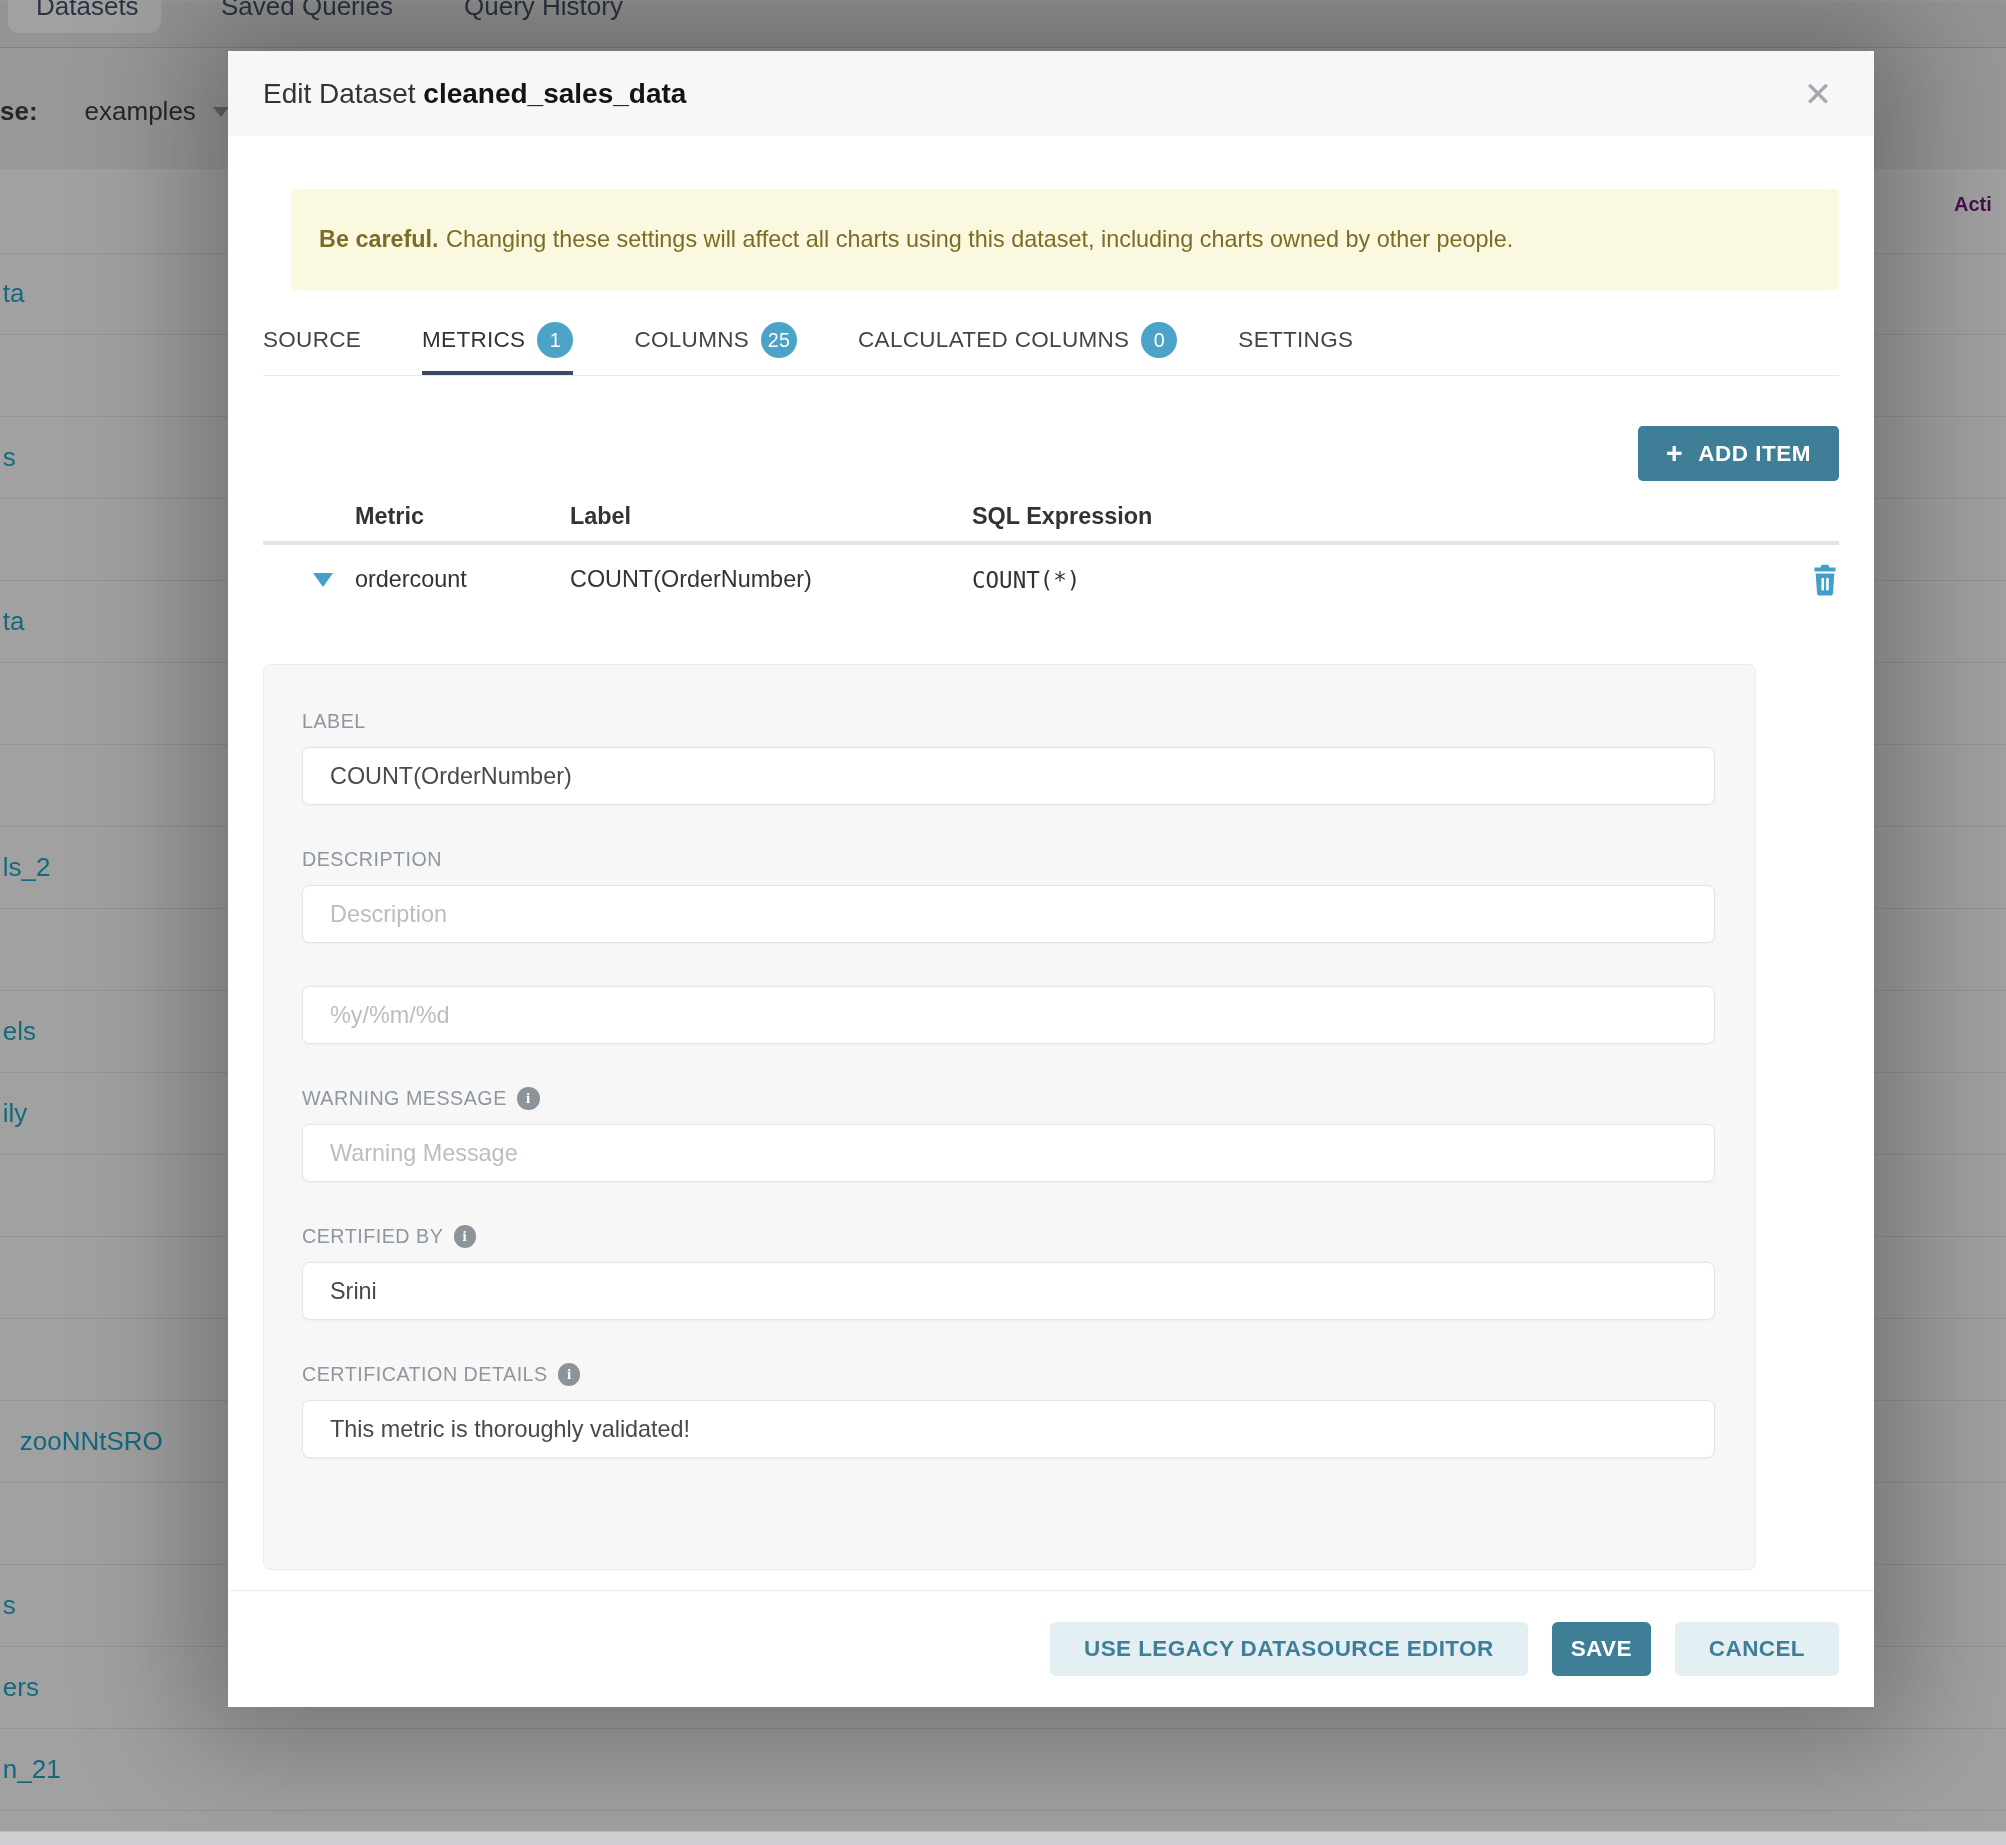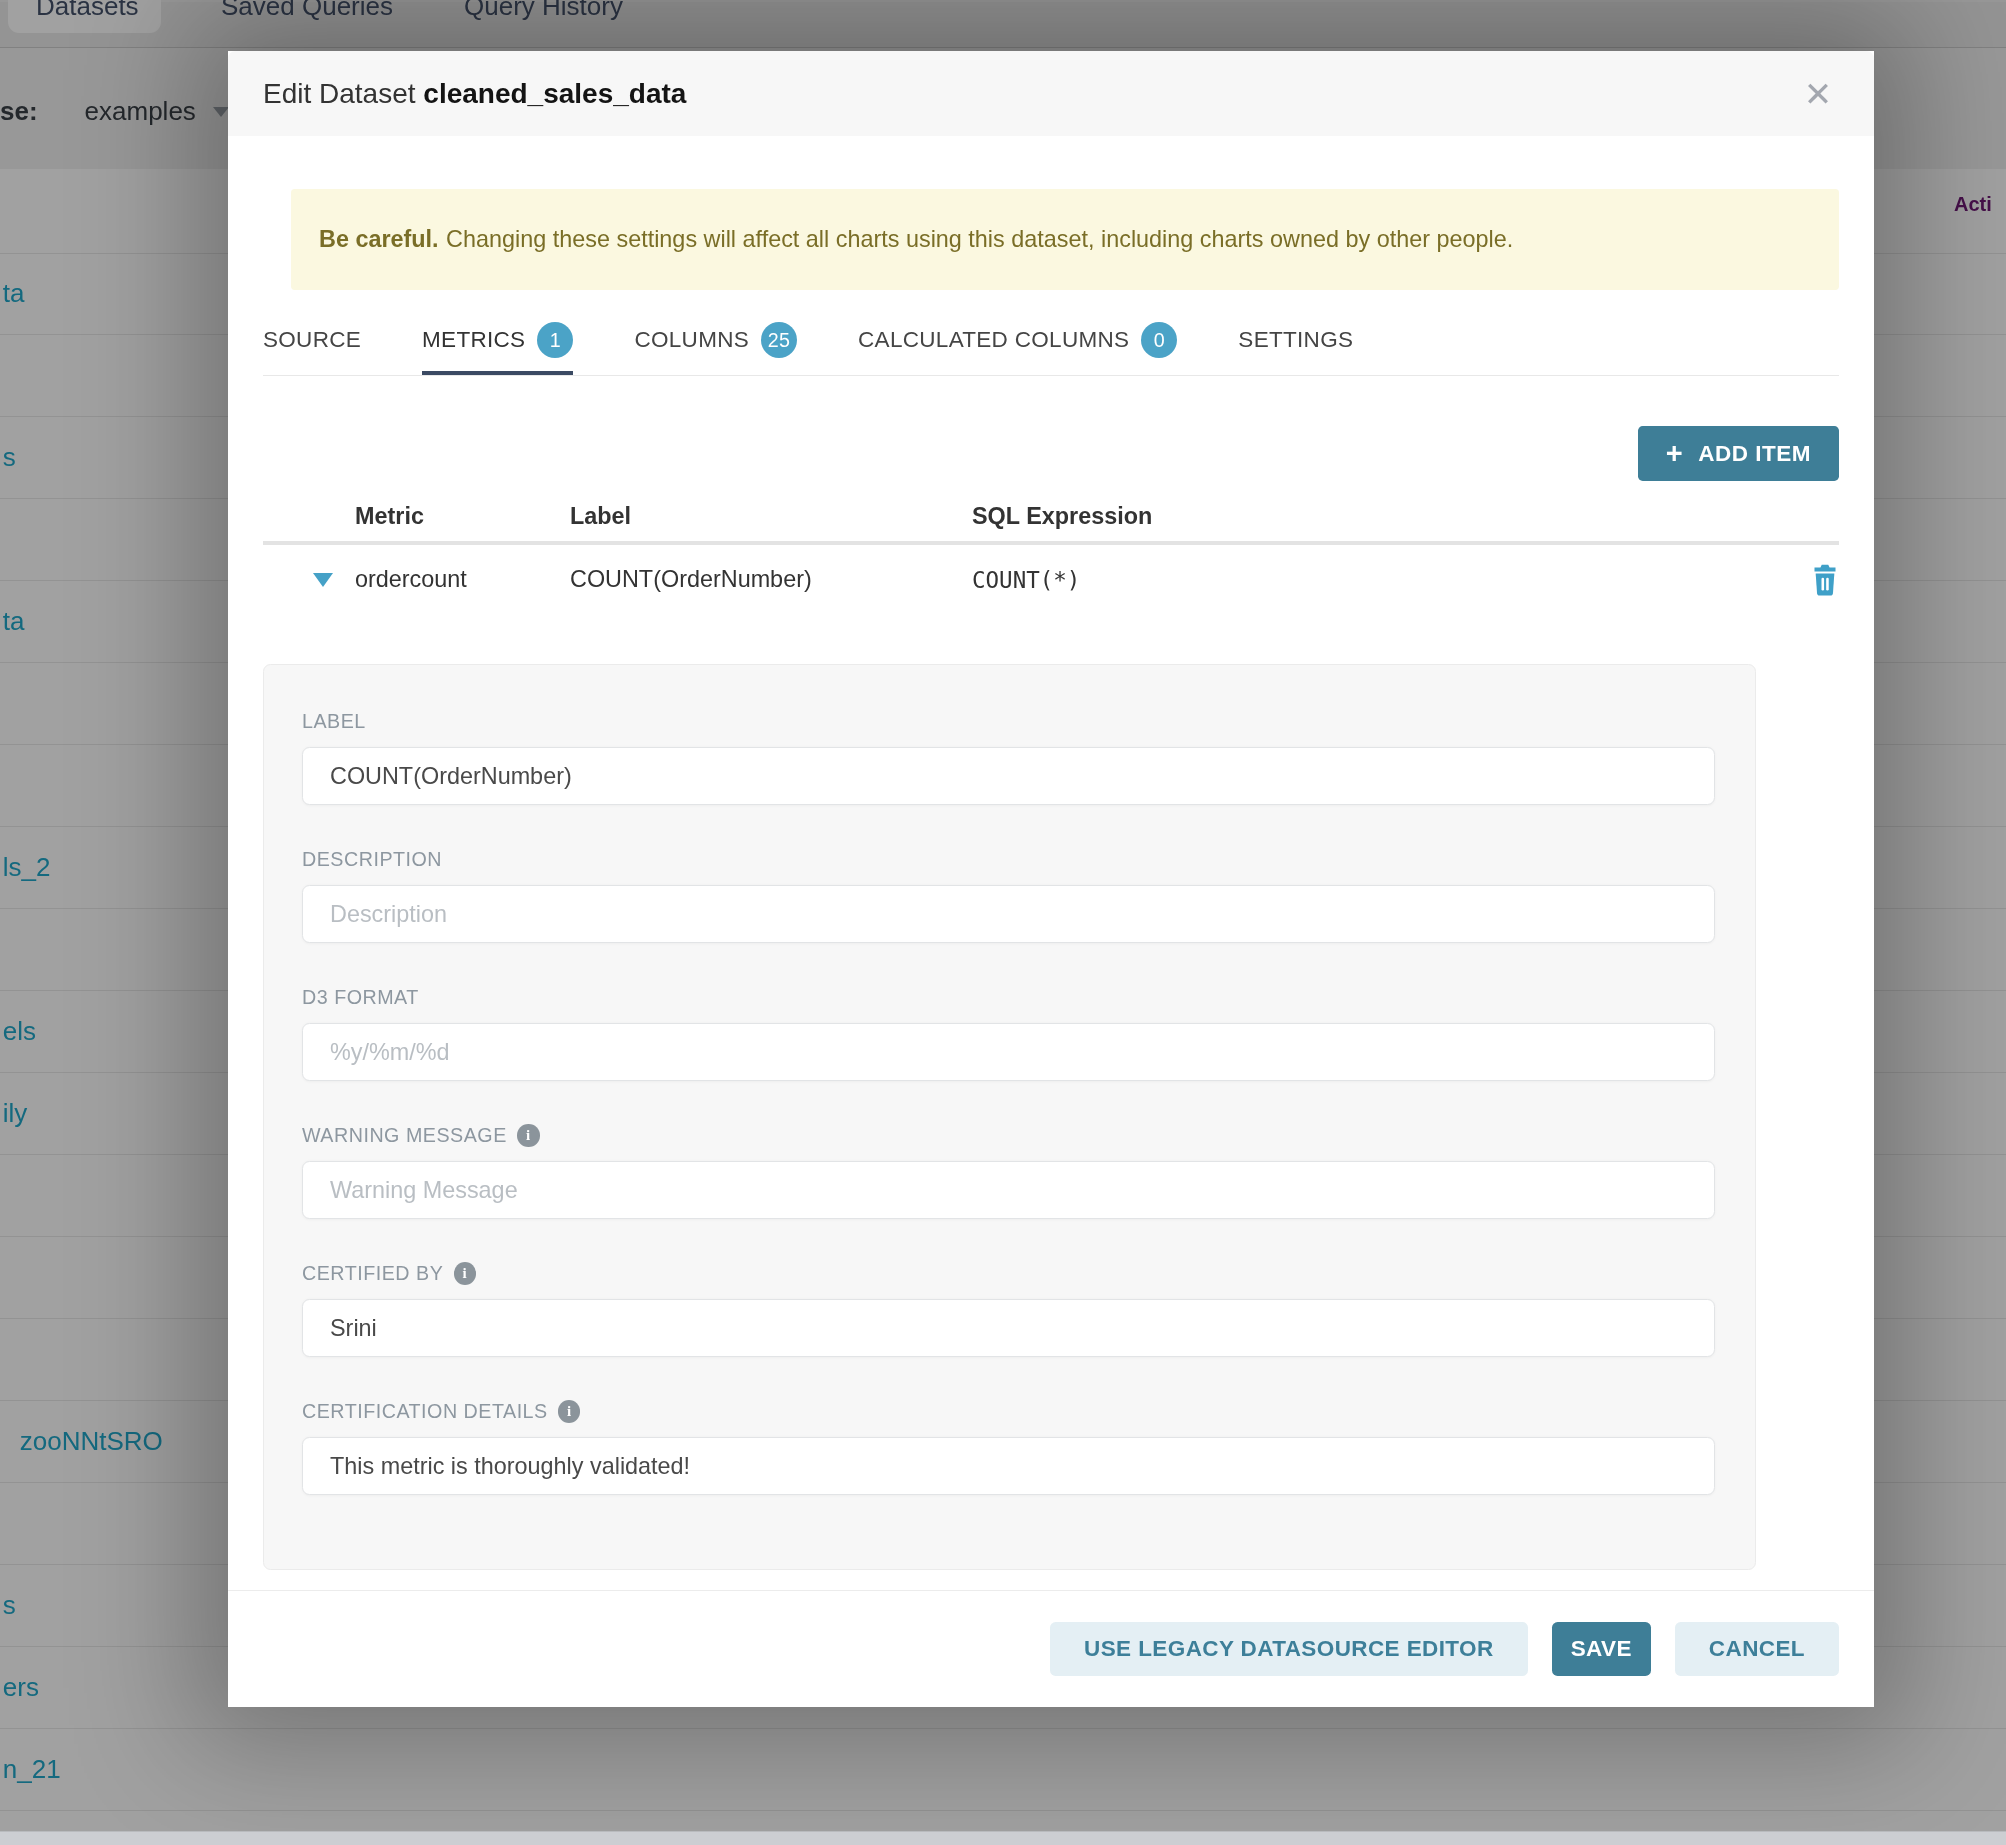--- a/index.html
+++ b/index.html
@@ -248,23 +248,20 @@
         <div class="field-label">
           <span>LABEL</span>
         </div>
         <input class="field-input" type="text" value="COUNT(OrderNumber)" style="">
 
         <div class="field-label">
           <span>DESCRIPTION</span>
         </div>
         <input class="field-input" type="text" placeholder="Description" style="">
 
-        <div class="field-label">
-          <span>D3 FORMAT</span>
-        </div>
         <input class="field-input" type="text" placeholder="%y/%m/%d" style="">
 
         <div class="field-label">
           <span>WARNING MESSAGE</span>
           <span class="info-icon">i</span>
         </div>
         <input class="field-input" type="text" placeholder="Warning Message" style="">
 
         <div class="field-label">
           <span>CERTIFIED BY</span>

